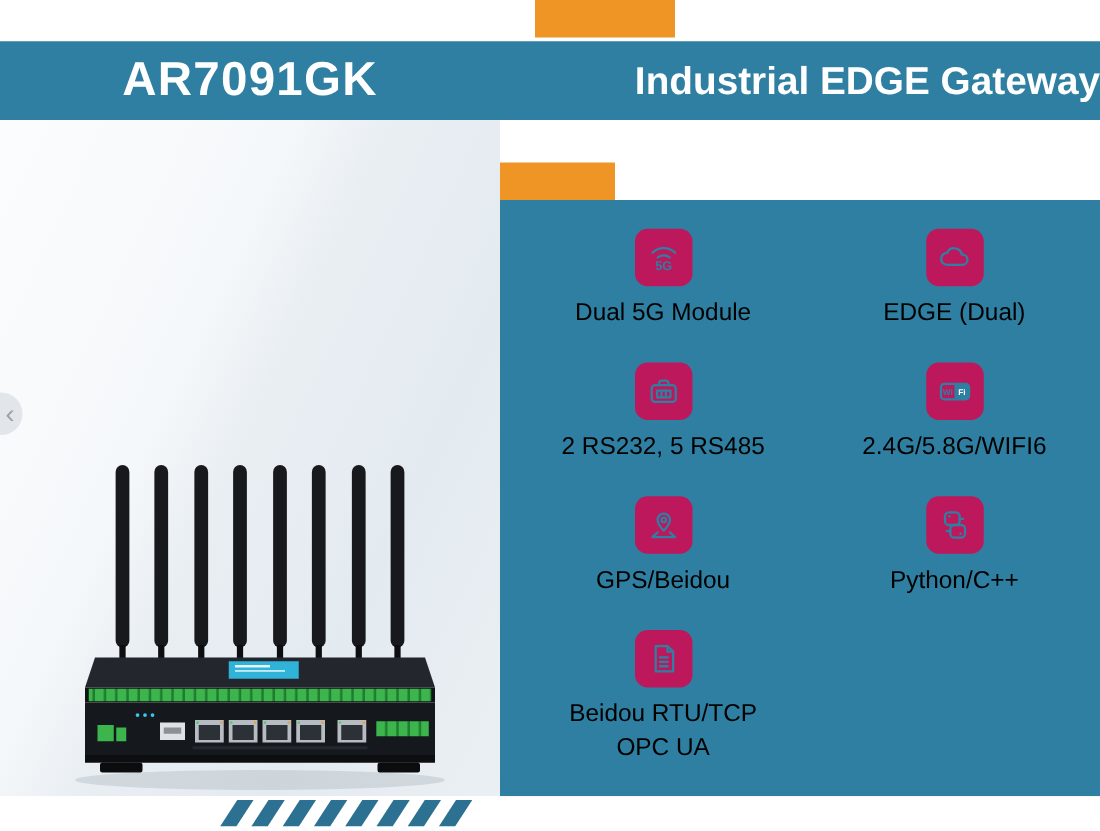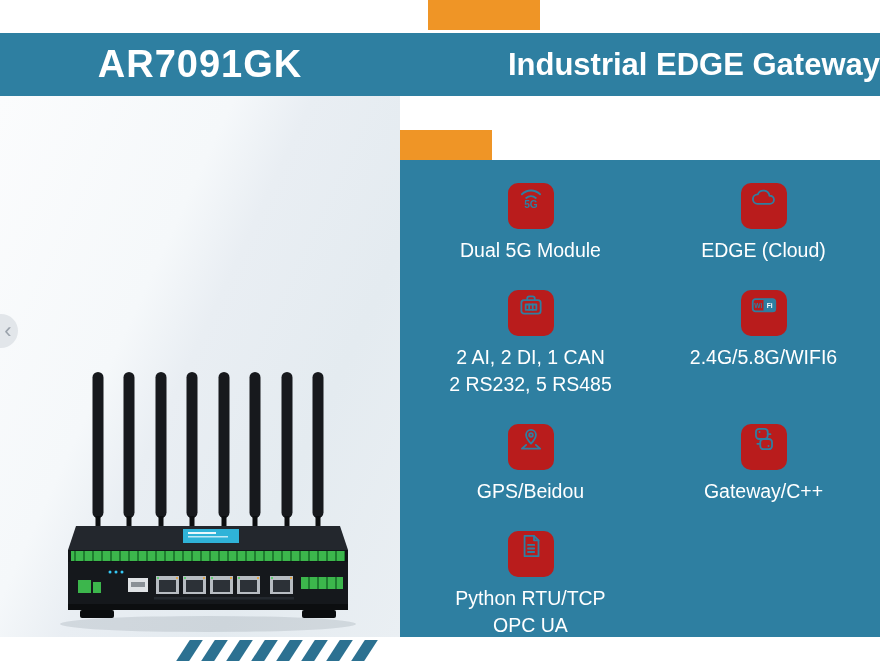--- a/index.html
+++ b/index.html
@@ -40,34 +40,34 @@
 
   
   .feature-panel {
     position:absolute; left:400px; top:160px; width:480px; height:477px;
     background:#2E7FA1; box-sizing:border-box; padding:23px 0 0 14px;
     display:grid; grid-template-columns:1fr 1fr; grid-auto-rows:min-content;
     row-gap:26px; overflow:hidden;
   }
   .cell { display:flex; flex-direction:column; align-items:center; }
   .tile {
-    width:46px; height:46px; background:#b91c1c; border-radius:10px;
-    display:flex; justify-content:center; margin-bottom:8px;
+    width:46px; height:46px; background:#be185d; border-radius:10px;
+    display:flex; align-items:center; justify-content:center; margin-bottom:8px;
   }
   .tile svg { display:block; }
   .tile svg path, .tile svg rect, .tile svg circle, .tile svg line {
     fill:none; stroke:#2E7FA1; stroke-width:1.7; stroke-linecap:round; stroke-linejoin:round;
   }
   .tile svg .fillc { fill:#2E7FA1; stroke:none; }
   .tile svg .fillp { fill:#2E7FA1; stroke:#2E7FA1; stroke-width:0.5; }
   .tile svg text { stroke:none; }
   .itxt    { font:700 9.5px "Liberation Sans", sans-serif; fill:#2E7FA1; text-anchor:middle; }
   .itxt-wi { font:700 6.2px "Liberation Sans", sans-serif; fill:#2E7FA1; text-anchor:middle; }
   .itxt-fi { font:700 6.2px "Liberation Sans", sans-serif; fill:#ffffff; text-anchor:middle; }
-  .flabel { color:#ffffff; font-size:19.5px; line-height:27px; text-align:center; }
+  .flabel { color:#000000; font-size:19.5px; line-height:27px; text-align:center; }
 
   
   .footer-strip { position:absolute; left:0; top:637px; width:880px; height:28px; background:#ffffff; }
   .stripes { position:absolute; left:183px; top:3px; height:21px; display:flex; gap:12px; }
   .stripes span { width:13px; height:21px; background:#2C7191; transform:skewX(-33deg); display:block; }
 </style>
 </head>
 <body>
 
 <div class="canvas">
@@ -177,33 +177,32 @@
       </div>
       <div class="flabel">Dual 5G Module</div>
     </div>
 
     <div class="cell">
       <div class="tile">
         <svg viewBox="0 0 28 28" width="30" height="30">
           <path d="M8 19.5 h11.5 a3.8 3.8 0 0 0 0 -7.6 h-.4 A5.7 5.7 0 0 0 8.2 10.6 A4.3 4.3 0 0 0 8 19.5 Z"></path>
         </svg>
       </div>
-      <div class="flabel">EDGE (Cloud)</div>
+      <div class="flabel">EDGE (Dual)</div>
     </div>
 
     <div class="cell">
       <div class="tile">
         <svg viewBox="0 0 28 28" width="30" height="30">
           <rect x="5" y="9.5" width="18" height="12.5" rx="2.5"></rect>
           <path d="M10.5 9.5 V8 a2 2 0 0 1 2 -2 h3 a2 2 0 0 1 2 2 v1.5"></path>
           <rect x="9" y="13.5" width="10" height="5"></rect>
           <path d="M12.3 13.5 v5 M15.6 13.5 v5"></path>
         </svg>
       </div>
-      <div class="flabel">2 AI, 2 DI, 1 CAN</div>
       <div class="flabel">2 RS232, 5 RS485</div>
     </div>
 
     <div class="cell">
       <div class="tile">
         <svg viewBox="0 0 28 28" width="30" height="30">
           <rect x="3.5" y="8.5" width="21" height="11.5" rx="2.5"></rect>
           <path class="fillp" d="M14 8.5 h8 a2.5 2.5 0 0 1 2.5 2.5 v6.5 a2.5 2.5 0 0 1 -2.5 2.5 h-8 Z"></path>
           <text x="8.7" y="16.6" class="itxt-wi">Wi</text>
           <text x="19.2" y="16.6" class="itxt-fi">Fi</text>
@@ -226,32 +225,32 @@
     <div class="cell">
       <div class="tile">
         <svg viewBox="0 0 28 28" width="30" height="30">
           <rect x="6.5" y="4.5" width="11" height="9.5" rx="3"></rect>
           <rect x="10.5" y="14" width="11" height="9.5" rx="3"></rect>
           <path d="M17.5 9.5 h2.5 M7.8 18.5 h2.7"></path>
           <circle cx="9.8" cy="7.5" r="0.9" class="fillc"></circle>
           <circle cx="18.2" cy="20.5" r="0.9" class="fillc"></circle>
         </svg>
       </div>
-      <div class="flabel">Gateway/C++</div>
+      <div class="flabel">Python/C++</div>
     </div>
 
     <div class="cell">
       <div class="tile">
         <svg viewBox="0 0 28 28" width="30" height="30">
           <path d="M8 4.5 H16.8 L21 8.7 V23.5 H8 Z"></path>
           <path d="M16.8 4.5 V8.7 H21"></path>
           <path d="M11.2 13 h5.8 M11.2 16.3 h5.8 M11.2 19.6 h5.8"></path>
         </svg>
       </div>
-      <div class="flabel">Python RTU/TCP</div>
+      <div class="flabel">Beidou RTU/TCP</div>
       <div class="flabel">OPC UA</div>
     </div>
 
 
   </div>
 
   <div class="footer-strip">
     <div class="stripes">
       <span></span>
       <span></span>

